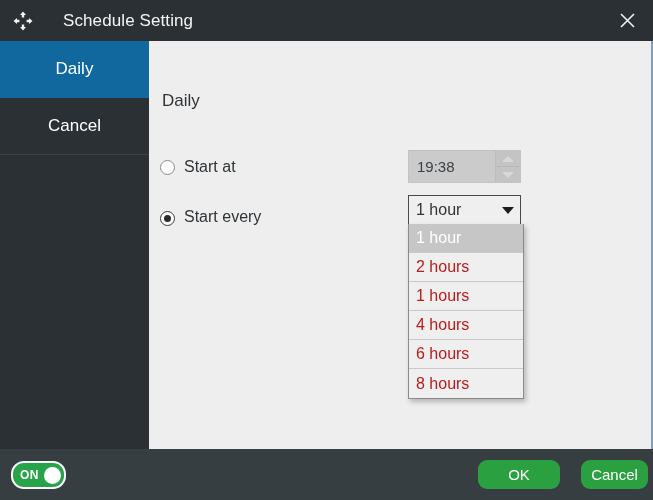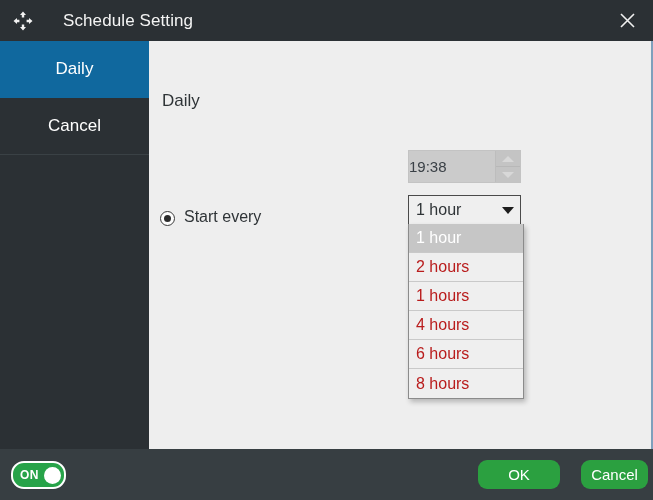--- a/index.html
+++ b/index.html
@@ -144,20 +144,21 @@
     left: 259px; top: 109px;
     width: 113px; height: 33px;
     background: #cbcbcb;
     border: 1px solid #c3c3c3;
     display: flex;
   }
   #time-value {
     flex: 1;
     display: flex;
     align-items: center;
+    padding-left: 8px;
     font-size: 15px;
     color: #3a4046;
   }
   #spinner {
     width: 25px;
     display: flex;
     flex-direction: column;
     border-left: 1px solid #bdbdbd;
   }
   .spin-btn {
@@ -318,20 +319,26 @@
     <div class="side-item">
       <span>Cancel</span>
     </div>
     <div id="sidebar-filler"></div>
   </div>
 
   <div id="content">
 
     <div id="content-heading">Daily</div>
 
+    <div id="row-start-at">
+      <span class="radio-outer">
+        
+      </span>
+      <span class="radio-label">Start at</span>
+    </div>
 
     <div id="time-field">
       <div id="time-value">19:38</div>
       <div id="spinner">
         <div class="spin-btn top">
           <span class="tri up"></span>
         </div>
         <div class="spin-btn">
           <span class="tri down"></span>
         </div>

